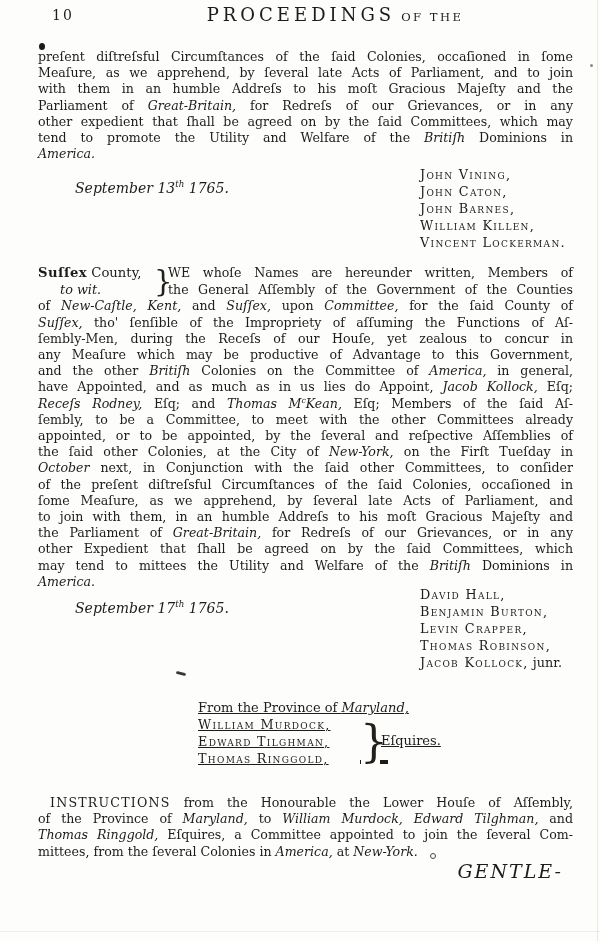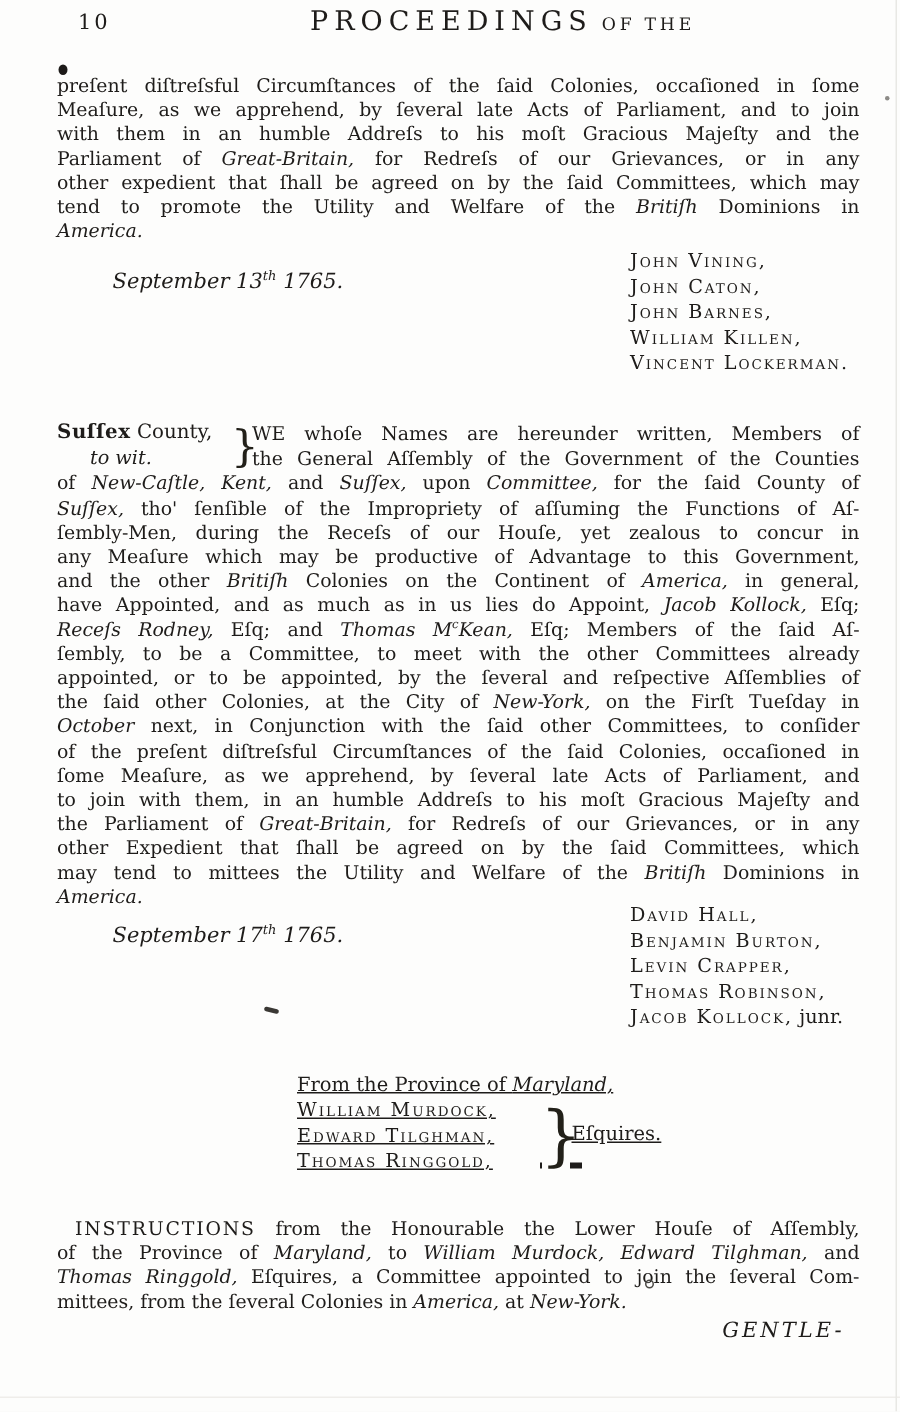--- a/index.html
+++ b/index.html
@@ -30,41 +30,41 @@
   .ls{letter-spacing:1.2px;}
 
   
   .sig{display:flex;margin-top:4px;}
   .sig-date{margin-left:37px;margin-top:14px;font-size:14px;white-space:nowrap;}
   .sig-names{margin-left:auto;width:153px;flex:none;}
   .name-line{font-size:12.8px;line-height:17px;white-space:nowrap;text-align:left;}
   .sig2{margin-top:-4px;}
 
   
-  .sussex{margin-top:30px;}
+  .sussex{margin-top:14px;}
   .sussex-head{display:flex;}
   .sidenote{width:116px;flex:none;}
   .sn1{font-size:13.2px;white-space:nowrap;}
   .sn2{font-size:12.8px;margin-left:22px;white-space:nowrap;}
   .brace{flex:none;text-align:center;color:#222019;}
   .brace-2{font-size:29px;line-height:33px;width:14px;}
   .head-lines{flex:1;}
 
   
   .md-block{margin-left:160px;margin-top:28px;text-decoration:underline;}
   .md-heading{font-size:13px;line-height:17px;}
   .md-row{display:flex;align-items:center;}
   .md-names{width:162px;flex:none;}
   .brace-3{font-size:44px;line-height:50px;width:15px;font-weight:300;}
   .md-esq{margin-left:6px;font-size:13px;}
 
   
   .instructions{margin-top:28px;}
   .instructions .line:first-child{text-indent:12px;}
-  .catchword{margin-top:3px;text-align:right;padding-right:10px;font-style:italic;letter-spacing:2px;font-size:14px;}
+  .catchword{margin-top:3px;text-align:right;padding-right:10px;font-style:italic;letter-spacing:2px;font-size:19px;}
 
   
   .speck{position:absolute;}
   .s1{left:39px;top:43px;width:6px;height:7px;border-radius:50%;background:#1c1a18;}
   .s2{left:176px;top:672px;width:10px;height:3px;border-radius:2px;background:#3a3834;transform:rotate(14deg);}
   .s3{left:430px;top:853px;width:4px;height:4px;border:1px solid #4a4844;border-radius:50%;}
   .s4{left:590px;top:64px;width:3px;height:3px;border-radius:50%;background:#8d8b87;}
 </style>
 </head>
 <body>
@@ -116,21 +116,21 @@
         <div class="head-lines">
             <div class="line">WE whoſe Names are hereunder written, Members of</div>
             <div class="line">the General Aſſembly of the Government of the Counties</div>
           </div>
       </div>
       <div class="para">
           <div class="line"><span>of </span><span class="it">New-Caſtle,</span><span> </span><span class="it">Kent,</span><span> and </span><span class="it">Suſſex,</span><span> upon </span><span class="it">Committee,</span><span> for the ſaid County of</span></div>
           <div class="line"><span class="it">Suſſex,</span><span> tho' ſenſible of the Impropriety of aſſuming the Functions of Aſ-</span></div>
           <div class="line">ſembly-Men, during the Receſs of our Houſe, yet zealous to concur in</div>
           <div class="line">any Meaſure which may be productive of Advantage to this Government,</div>
-          <div class="line"><span>and the other </span><span class="it">Britiſh</span><span> Colonies on the Continent of </span><span class="it">America,</span><span> in general,</span></div>
+          <div class="line"><span>and the other </span><span class="it">Britiſh</span><span> Colonies on the Committee of </span><span class="it">America,</span><span> in general,</span></div>
           <div class="line"><span>have Appointed, and as much as in us lies do Appoint, </span><span class="it">Jacob Kollock,</span><span> Eſq;</span></div>
           <div class="line"><span class="it">Receſs Rodney,</span><span> Eſq; and </span><span class="it">Thomas M</span><span class="it sup">c</span><span class="it">Kean,</span><span> Eſq; Members of the ſaid Aſ-</span></div>
           <div class="line">ſembly, to be a Committee, to meet with the other Committees already</div>
           <div class="line">appointed, or to be appointed, by the ſeveral and reſpective Aſſemblies of</div>
           <div class="line"><span>the ſaid other Colonies, at the City of </span><span class="it">New-York,</span><span> on the Firſt Tueſday in</span></div>
           <div class="line"><span class="it">October</span><span> next, in Conjunction with the ſaid other Committees, to conſider</span></div>
           <div class="line">of the preſent diſtreſsful Circumſtances of the ſaid Colonies, occaſioned in</div>
           <div class="line">ſome Meaſure, as we apprehend, by ſeveral late Acts of Parliament, and</div>
           <div class="line">to join with them, in an humble Addreſs to his moſt Gracious Majeſty and</div>
           <div class="line"><span>the Parliament of </span><span class="it">Great-Britain,</span><span> for Redreſs of our Grievances, or in any</span></div>

